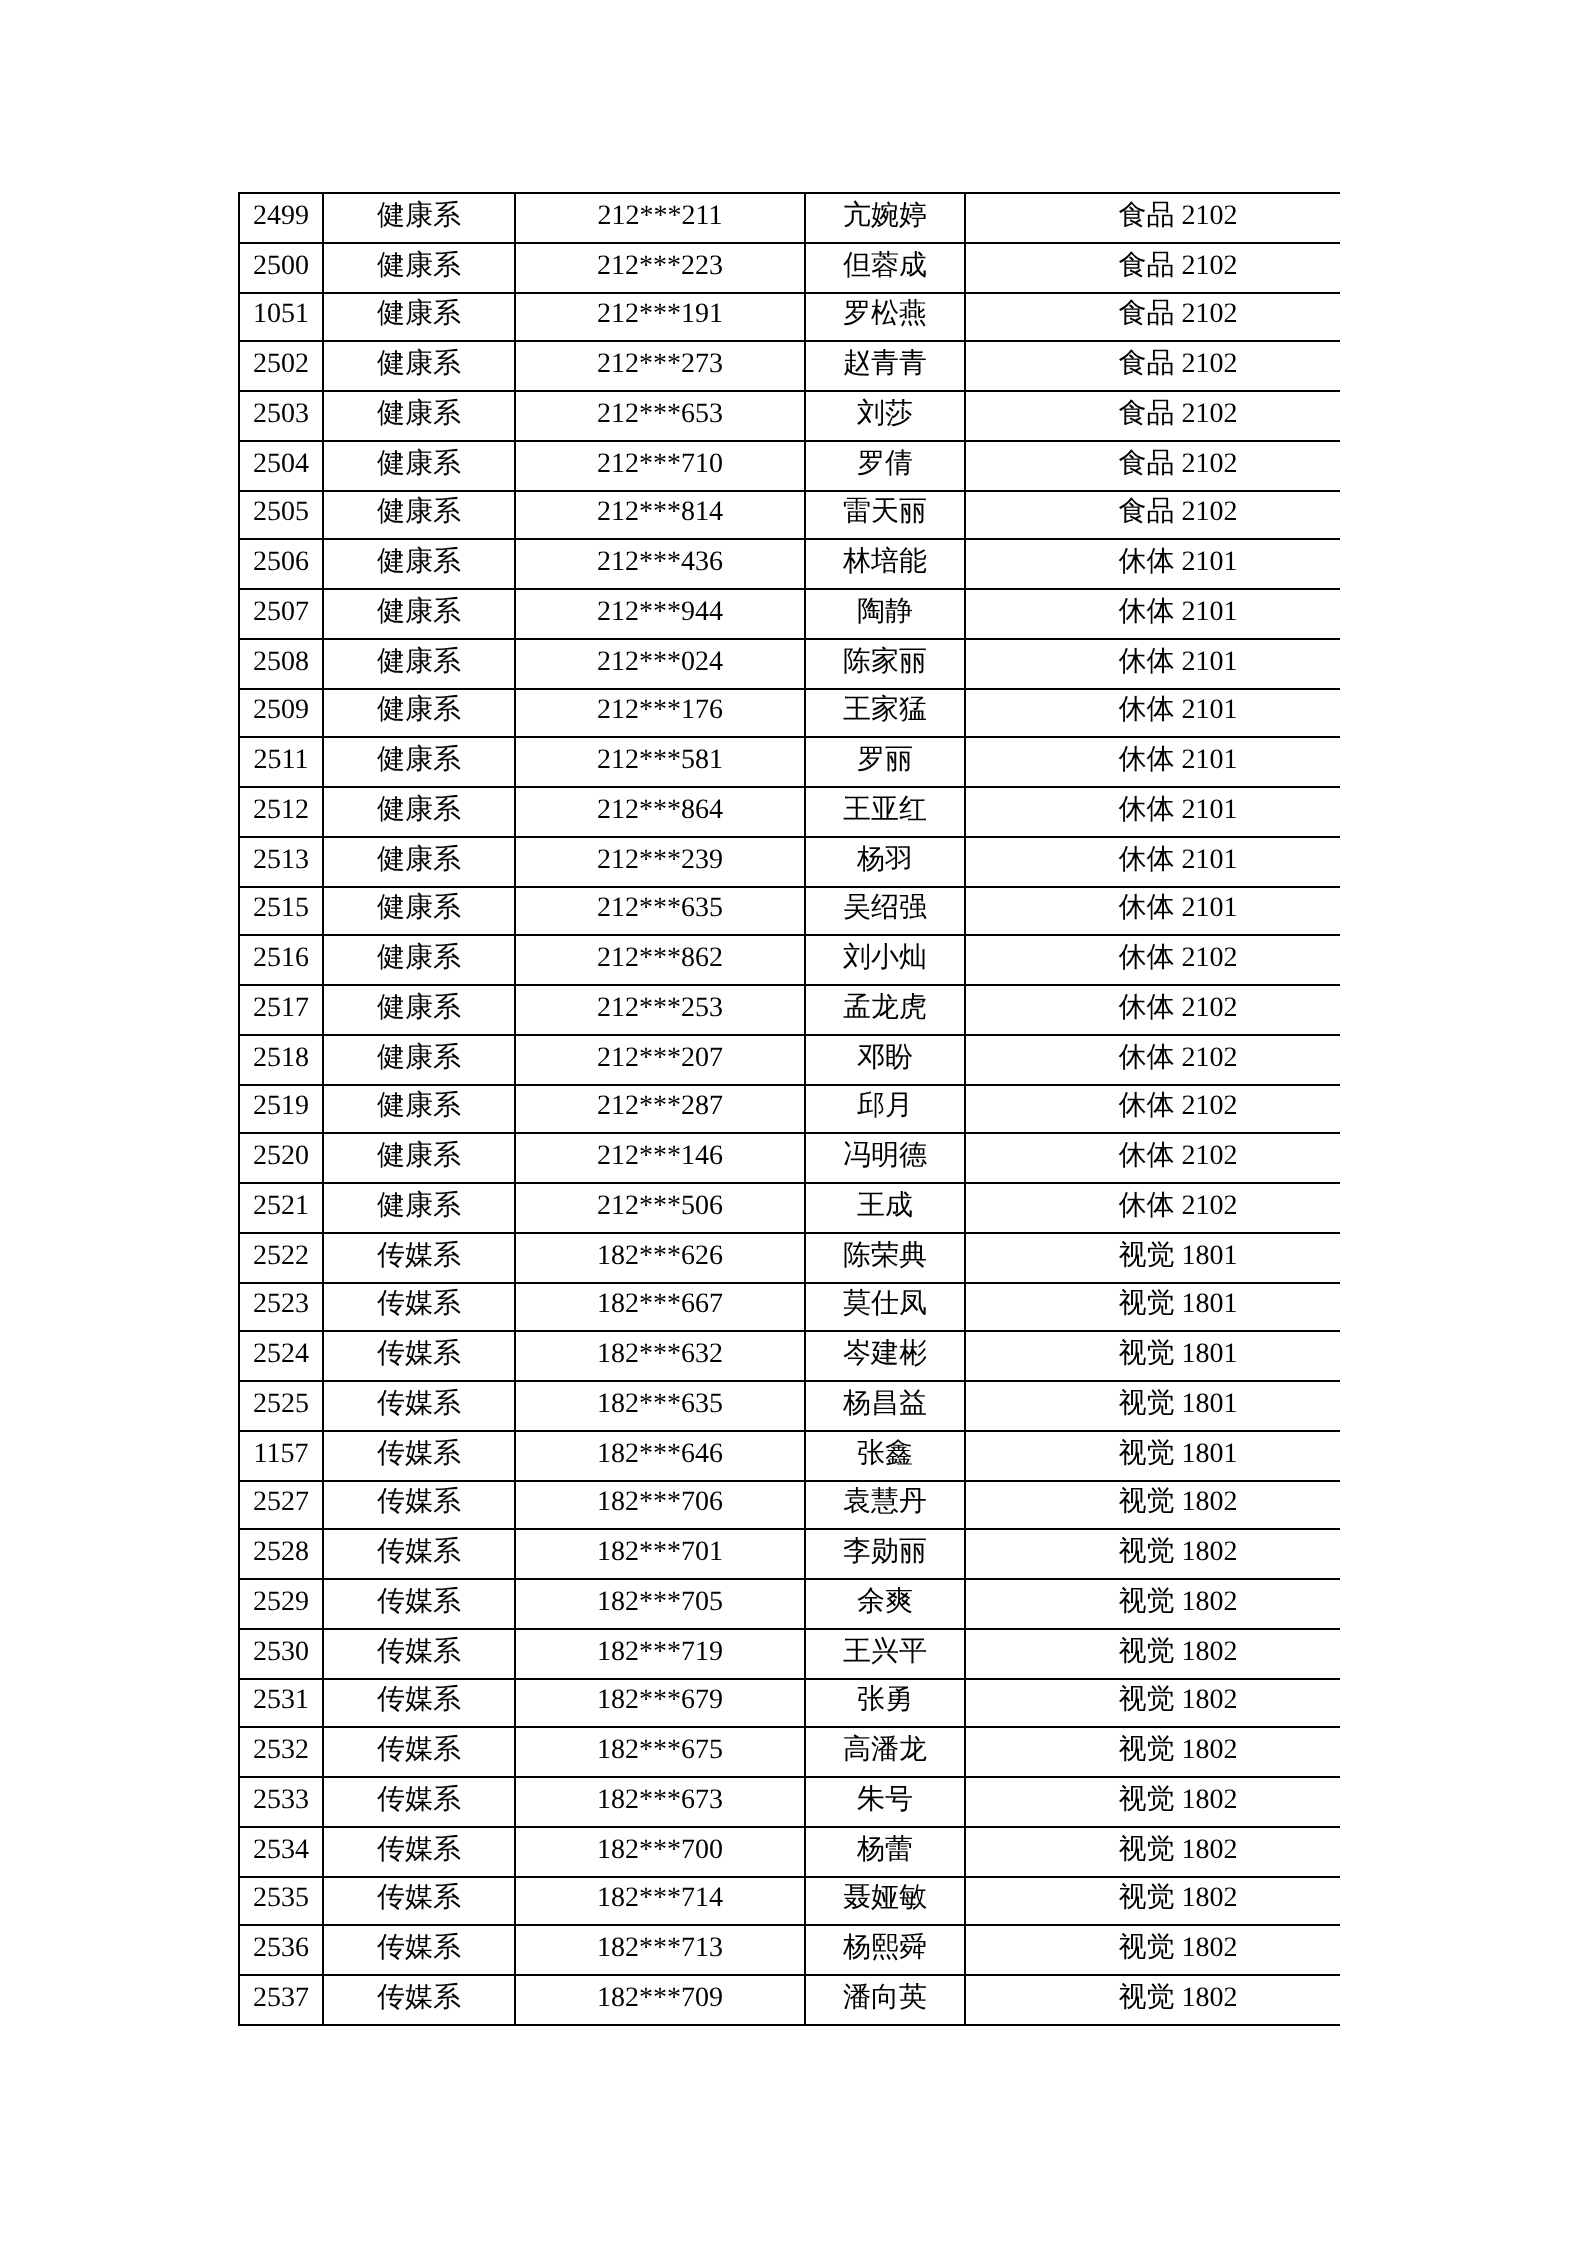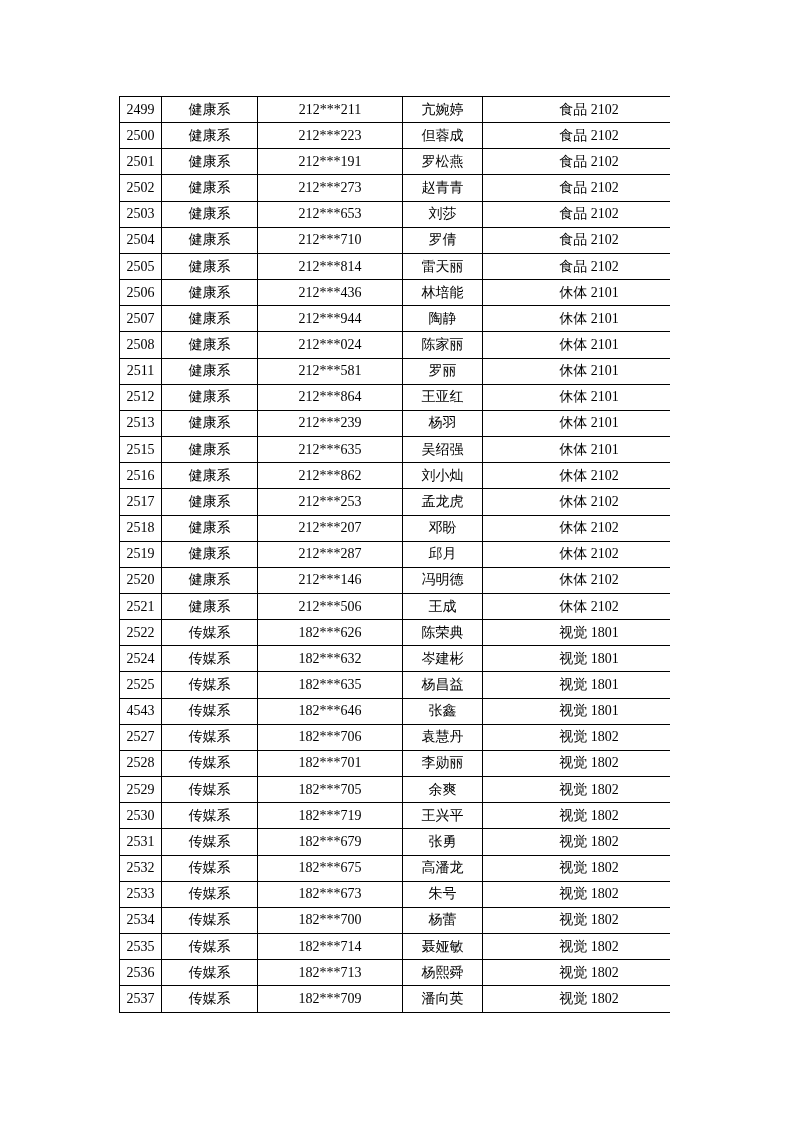--- a/index.html
+++ b/index.html
@@ -67,21 +67,21 @@
 
   <tr>
     <td>2500</td>
     <td>健康系</td>
     <td>212***223</td>
     <td>但蓉成</td>
     <td>食品 2102</td>
   </tr>
 
   <tr>
-    <td>2501</td>
+    <td>1051</td>
     <td>健康系</td>
     <td>212***191</td>
     <td>罗松燕</td>
     <td>食品 2102</td>
   </tr>
 
   <tr>
     <td>2502</td>
     <td>健康系</td>
     <td>212***273</td>
@@ -130,20 +130,27 @@
   </tr>
 
   <tr>
     <td>2508</td>
     <td>健康系</td>
     <td>212***024</td>
     <td>陈家丽</td>
     <td>休体 2101</td>
   </tr>
 
+  <tr>
+    <td>2509</td>
+    <td>健康系</td>
+    <td>212***176</td>
+    <td>王家猛</td>
+    <td>休体 2101</td>
+  </tr>
 
 
   <tr>
     <td>2511</td>
     <td>健康系</td>
     <td>212***581</td>
     <td>罗丽</td>
     <td>休体 2101</td>
   </tr>
 
@@ -221,39 +228,46 @@
   </tr>
 
   <tr>
     <td>2522</td>
     <td>传媒系</td>
     <td>182***626</td>
     <td>陈荣典</td>
     <td>视觉 1801</td>
   </tr>
 
+  <tr>
+    <td>2523</td>
+    <td>传媒系</td>
+    <td>182***667</td>
+    <td>莫仕凤</td>
+    <td>视觉 1801</td>
+  </tr>
 
   <tr>
     <td>2524</td>
     <td>传媒系</td>
     <td>182***632</td>
     <td>岑建彬</td>
     <td>视觉 1801</td>
   </tr>
 
   <tr>
     <td>2525</td>
     <td>传媒系</td>
     <td>182***635</td>
     <td>杨昌益</td>
     <td>视觉 1801</td>
   </tr>
 
   <tr>
-    <td>4543</td>
+    <td>1157</td>
     <td>传媒系</td>
     <td>182***646</td>
     <td>张鑫</td>
     <td>视觉 1801</td>
   </tr>
 
   <tr>
     <td>2527</td>
     <td>传媒系</td>
     <td>182***706</td>

